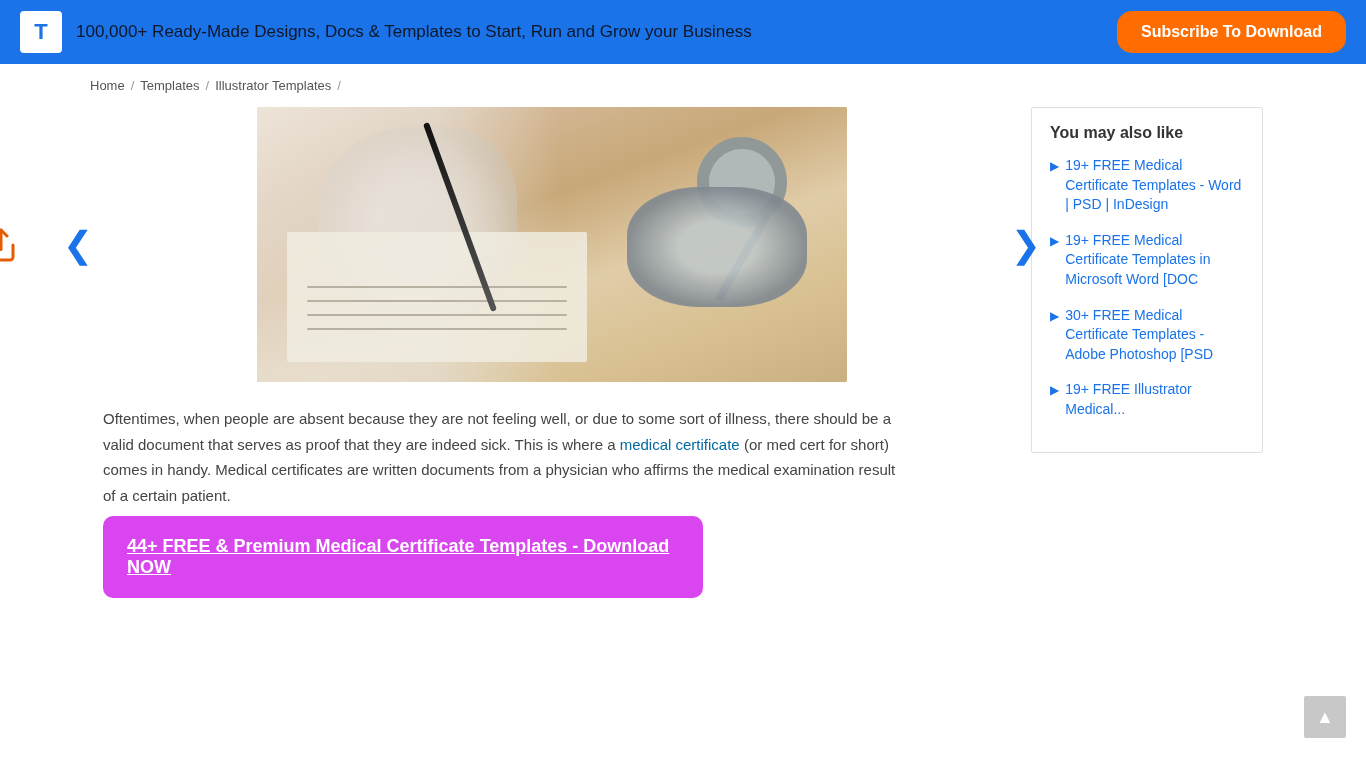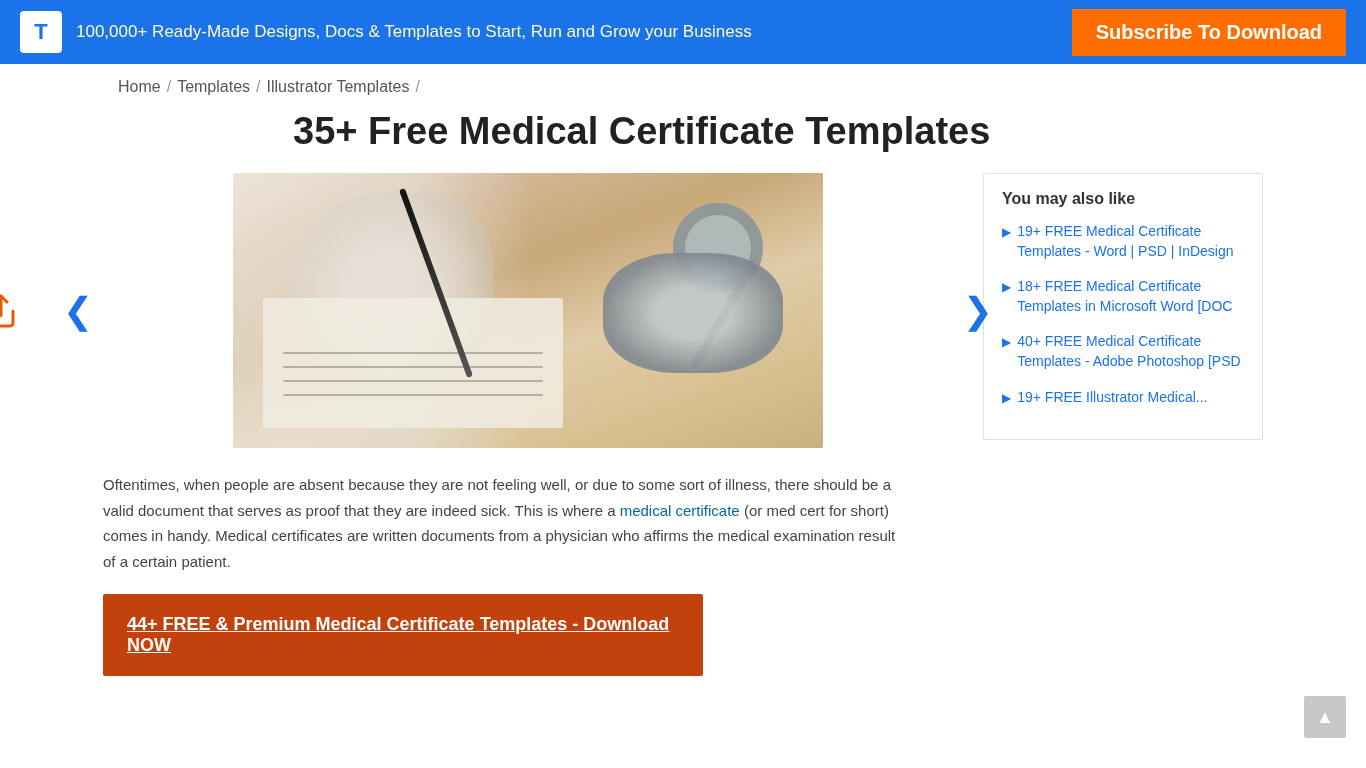--- a/index.html
+++ b/index.html
@@ -26,44 +26,44 @@
       font-size: 22px;
       width: 42px;
       height: 42px;
       display: flex;
       align-items: center;
       justify-content: center;
       border-radius: 4px;
       flex-shrink: 0;
     }
     #banner-text {
-      color: #fef9c3;
+      color: #0f172a;
       font-size: 17px;
       font-weight: 500;
     }
     #subscribe-btn {
       background: #ff6d00;
       color: #fff;
       border: none;
       padding: 12px 24px;
-      font-size: 20px;
+      font-size: 16px;
       font-weight: bold;
-      border-radius: 0;
+      border-radius: 15px;
       cursor: pointer;
       white-space: nowrap;
       margin-left: 21px;
     }
 
     
     #breadcrumb {
       display: flex;
       align-items: center;
       gap: 6px;
-      padding: 14px 118px;
-      font-size: 16px;
+      padding: 14px 90px;
+      font-size: 13px;
       color: #555;
     }
     #breadcrumb a {
       color: #555;
       text-decoration: none;
     }
     #breadcrumb .sep { color: #999; }
 
     
     #page-container {
@@ -238,36 +238,36 @@
       color: #444;
       max-width: 800px;
     }
     #article-text a {
       color: #0369a1;
       text-decoration: none;
     }
 
     
     #cta-banner {
-      background: #c2410c;
+      background: #d946ef;
       padding: 20px 24px;
-      border-radius: 2px;
+      border-radius: 10px;
       max-width: 600px;
-      margin-top: 20px;
+      margin-top: 8px;
     }
     #cta-banner a {
       color: #fff;
       font-size: 18px;
       font-weight: bold;
       text-decoration: underline;
     }
 
     
     #sidebar {
-      width: 280px;
+      width: 232px;
       flex-shrink: 0;
       margin-top: 0;
     }
     #you-may-also-like {
       border: 1px solid #e0e0e0;
       padding: 16px 18px;
       border-radius: 2px;
     }
     #sidebar-title {
       font-size: 16px;
@@ -327,21 +327,20 @@
   <a href="#">Home</a>
   <span class="sep">/</span>
   <a href="#">Templates</a>
   <span class="sep">/</span>
   <a href="#">Illustrator Templates</a>
   <span class="sep">/</span>
 </nav>
 
 <div id="page-container">
 
-  <h1 id="page-title">35+ Free Medical Certificate Templates</h1>
 
   <div id="main-layout">
 
     <div id="left-content">
 
       <div id="slider-wrapper">
 
         <div id="share-icon-wrapper">
           <svg id="share-icon" viewBox="0 0 24 24" fill="none" stroke="#e65c00" stroke-width="2" stroke-linecap="round" stroke-linejoin="round">
             <path d="M4 12v8a2 2 0 0 0 2 2h12a2 2 0 0 0 2-2v-8"></path>
@@ -387,25 +386,25 @@
     <div id="sidebar">
       <div id="you-may-also-like">
         <h3 id="sidebar-title">You may also like</h3>
         <div id="sidebar-links">
         <div class="sidebar-link-item">
       <span class="sidebar-arrow">▶</span>
       <a href="#">19+ FREE Medical Certificate Templates - Word | PSD | InDesign</a>
     </div>
             <div class="sidebar-link-item">
       <span class="sidebar-arrow">▶</span>
-      <a href="#">18+ FREE Medical Certificate Templates in Microsoft Word [DOC</a>
+      <a href="#">19+ FREE Medical Certificate Templates in Microsoft Word [DOC</a>
     </div>
             <div class="sidebar-link-item">
       <span class="sidebar-arrow">▶</span>
-      <a href="#">40+ FREE Medical Certificate Templates - Adobe Photoshop [PSD</a>
+      <a href="#">30+ FREE Medical Certificate Templates - Adobe Photoshop [PSD</a>
     </div>
             <div class="sidebar-link-item">
       <span class="sidebar-arrow">▶</span>
       <a href="#">19+ FREE Illustrator Medical...</a>
     </div>
           </div>
       </div>
     </div>
 
   </div>

